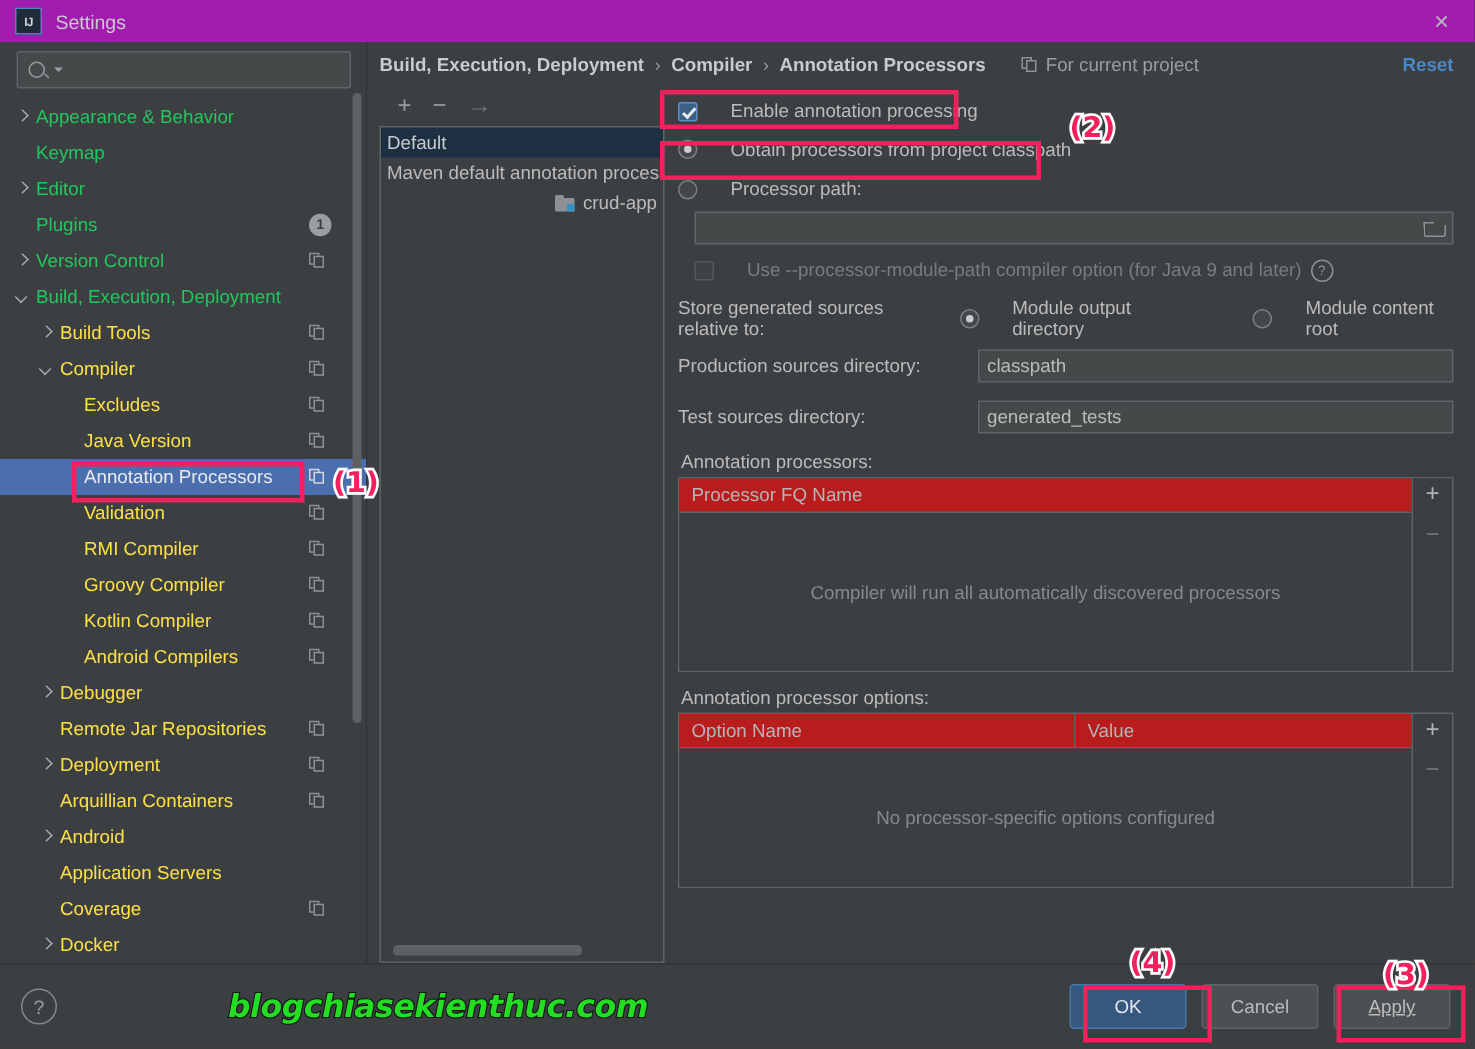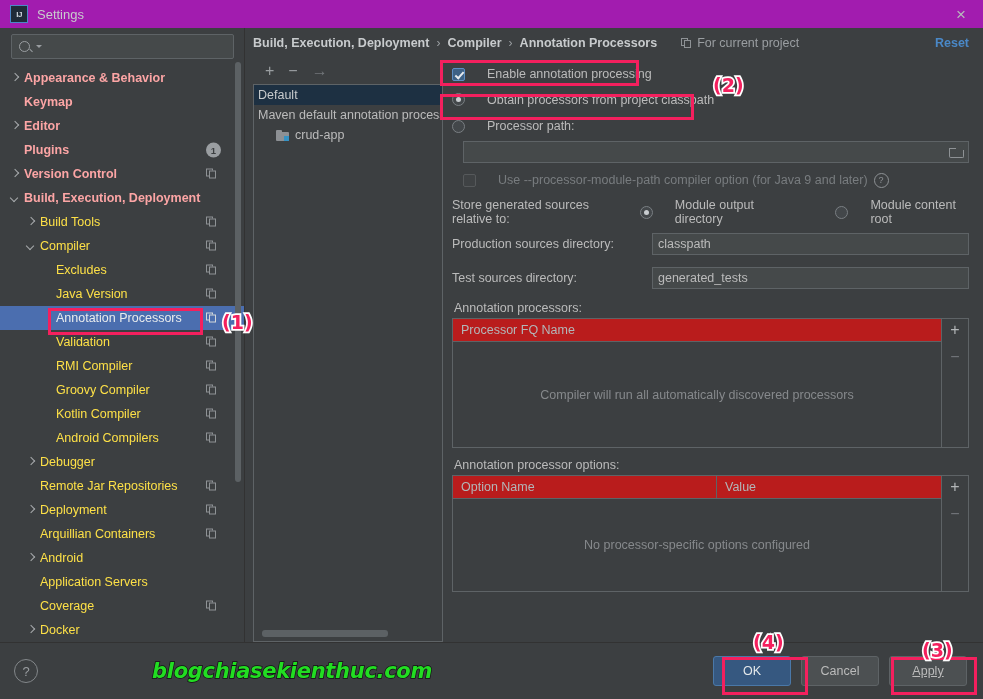--- a/index.html
+++ b/index.html
@@ -109,21 +109,21 @@
     transform: rotate(45deg);
   }
   .arrow.down::before {
     content: ""; position: absolute; left: 1px; top: 2px;
     width: 5px; height: 5px;
     border-right: 1.4px solid #a8abad;
     border-bottom: 1.4px solid #a8abad;
     transform: rotate(45deg);
   }
   .tree-label { font-size: 12.5px; color: #fde047; }
-  .tree-label.bold { font-weight: bold; color: #fca5a5; }
+  .tree-label.bold { font-weight: normal; color: #22c55e; }
   .copy-ico {
     position: absolute; right: 28px; top: 50%;
     transform: translateY(-50%);
     width: 11px; height: 11px;
   }
   .copy-ico i, .copy-ico b {
     position: absolute; display: block; box-sizing: border-box;
     border: 1.1px solid #8e9295;
   }
   .copy-ico i { left: 0; top: 0; width: 7px; height: 8px; }
@@ -191,21 +191,21 @@
     flex: 1;
     background: #3c3f41;
     border: 1px solid #5e6366;
     position: relative; overflow: hidden;
   }
   .prof-row {
     height: 20px; display: flex; align-items: center;
     padding: 0 4px; font-size: 12.5px; white-space: nowrap;
   }
   .prof-row.selected { background: #1d3042; color: #c8cbcd; }
-  .prof-row.indent { padding-left: 22px; gap: 6px; }
+  .prof-row.indent { padding-left: 22px; gap: 6px; justify-content: flex-end; }
   .folder-ico {
     width: 13px; height: 11px; position: relative; flex: 0 0 13px;
   }
   .folder-ico .fbody {
     position: absolute; left: 0; top: 2px; width: 13px; height: 9px;
     background: #8d9094; border-radius: 1px;
   }
   .folder-ico .ftab {
     position: absolute; left: 0; top: 0px; width: 6px; height: 3px;
     background: #8d9094; border-radius: 1px 1px 0 0;

